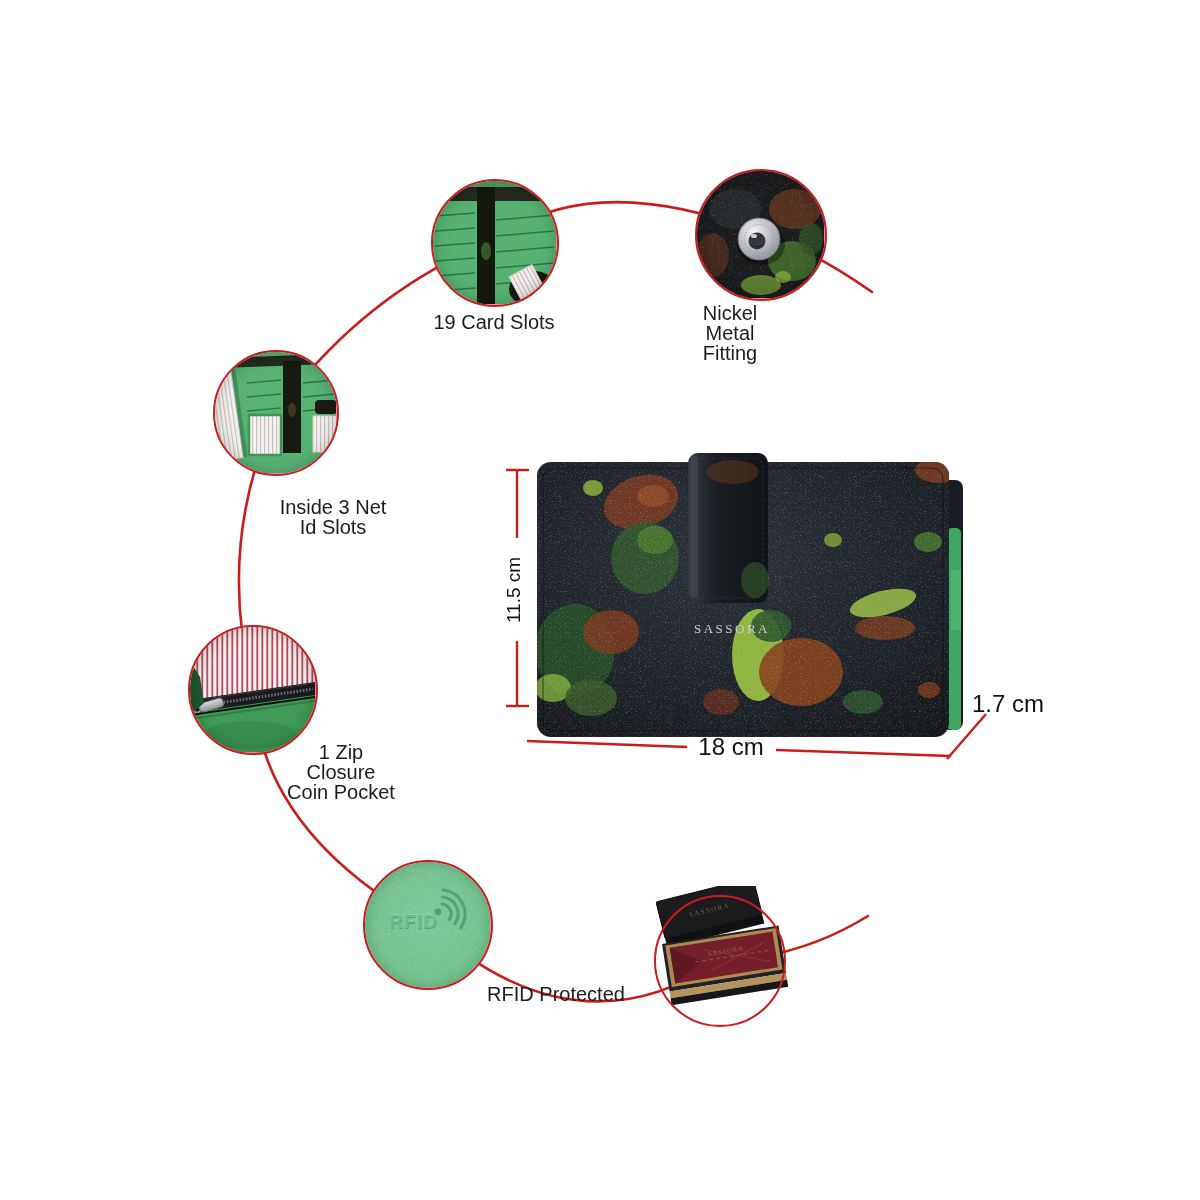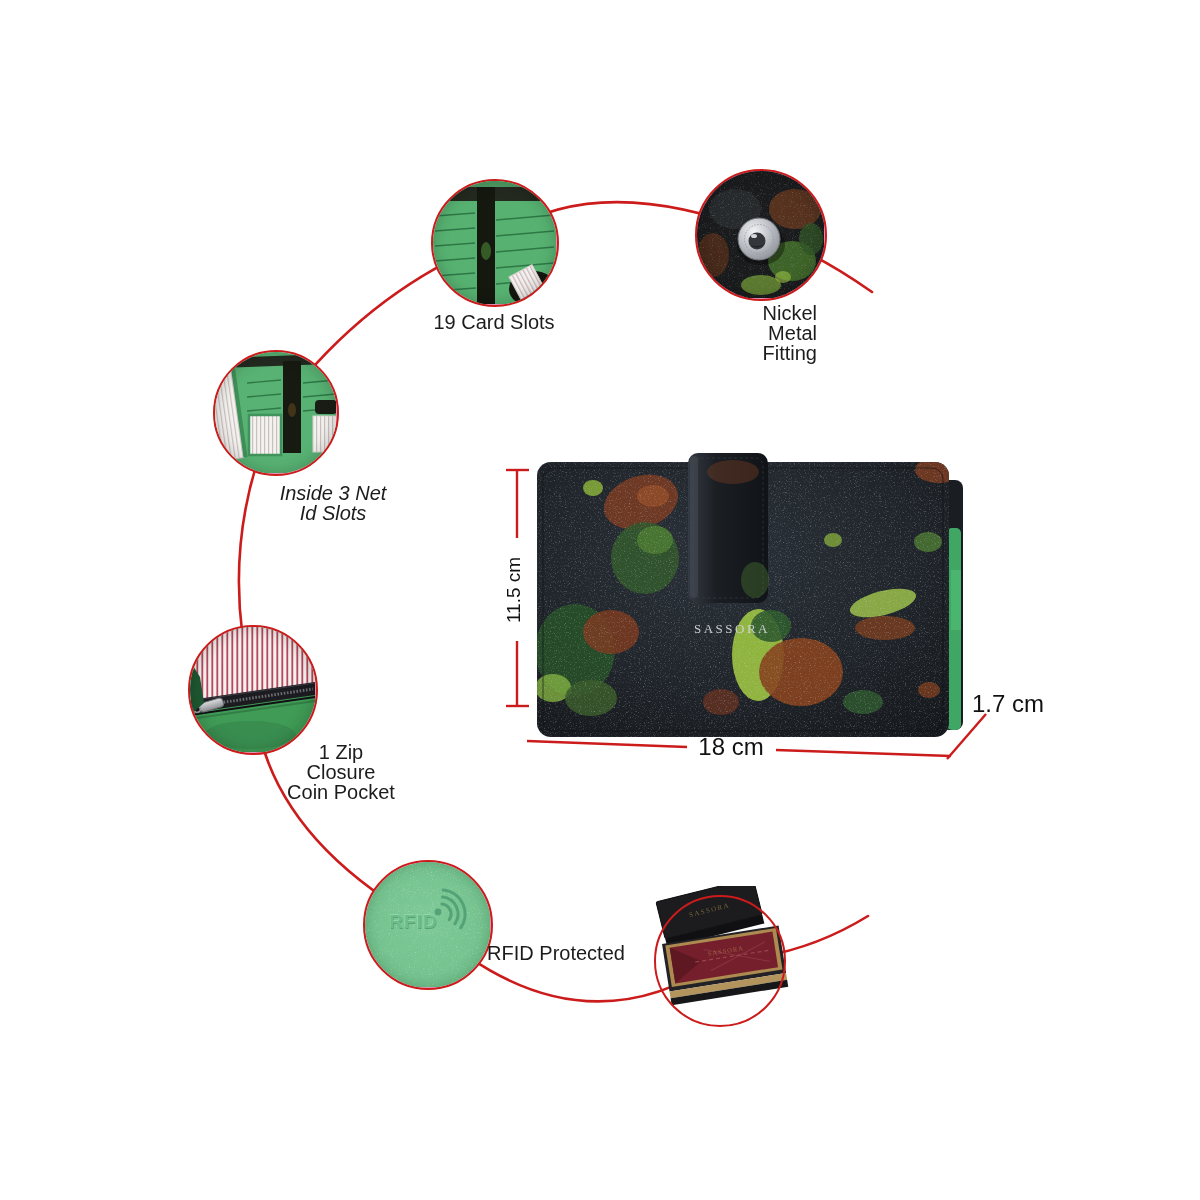--- a/index.html
+++ b/index.html
@@ -172,21 +172,21 @@
         <ellipse cx="64" cy="74" rx="24" ry="20" fill="#000" opacity=".35"></ellipse>
         <circle cx="62" cy="68" r="21" fill="url(#snapg)" stroke="#6f7277"></circle>
         <circle cx="62" cy="68" r="14.5" fill="none" stroke="#9599a0" stroke-width="1" stroke-dasharray="1.5 1.5" opacity=".8"></circle>
         <circle cx="60" cy="70" r="8.5" fill="#33363a"></circle>
         <path d="M 54 74 A 8.5 8.5 0 0 0 67 73 A 10 7 0 0 1 54 74 Z" fill="#1d1f22"></path>
         <ellipse cx="57" cy="65" rx="3" ry="2" fill="#e8e9ec" opacity=".9"></ellipse>
       </g>
     </svg>
     <div class="shade"></div>
   </div>
-  <div class="feature-label" style="left:765px;top:333px;width:104px;text-align:right;">Nickel Metal Fitting</div>
+  <div class="feature-label" style="left:730px;top:333px;width:104px;">Nickel Metal Fitting</div>
 
   <div class="photo-circle" style="left:213px;top:350px;width:126px;height:126px;">
     <svg width="121" height="121" viewBox="0 0 121 121">
       <defs>
         <pattern id="netstripe" width="4" height="8" patternUnits="userSpaceOnUse">
           <rect width="4" height="8" fill="#f4f2f0"></rect>
             <rect x="1" width="1.2" height="8" fill="#c9c0bc"></rect>
         </pattern>
       </defs>
       <rect width="121" height="121" fill="#58b273"></rect>
@@ -204,21 +204,21 @@
         <line x1="88" y1="59" x2="121" y2="56"></line>
       </g>
       <rect x="34" y="63" width="32" height="40" fill="url(#netstripe)" stroke="#3f935b" stroke-width="2.5"></rect>
       <rect x="68" y="9" width="18" height="92" fill="#161a10"></rect>
       <ellipse cx="77" cy="58" rx="4" ry="7" fill="#54401e" opacity=".7"></ellipse>
       <rect x="100" y="48" width="22" height="14" rx="4" fill="#1a1d15"></rect>
       <rect x="98" y="64" width="26" height="36" fill="url(#netstripe)" stroke="#d8d4d0"></rect>
     </svg>
     <div class="shade"></div>
   </div>
-  <div class="feature-label" style="left:333px;top:503px;width:118px;font-style:italic;">Inside 3 Net Id Slots</div>
+  <div class="feature-label" style="left:333px;top:517px;width:118px;">Inside 3 Net Id Slots</div>
 
   <div class="photo-circle" style="left:188px;top:625px;width:130px;height:130px;">
     <svg width="125" height="125" viewBox="0 0 125 125">
       <defs>
         <pattern id="pinkstripe" width="5" height="10" patternUnits="userSpaceOnUse">
           <rect width="5" height="10" fill="#f4f0ee"></rect>
             <rect x="1.4" width="1.8" height="10" fill="#b5485c"></rect>
         </pattern>
         <linearGradient id="pullg" x1="0" y1="0" x2="1" y2="0">
           <stop offset="0%" stop-color="#dcdde0"></stop>
@@ -268,21 +268,21 @@
       </g>
       <g fill="none" stroke="#54a376" stroke-width="3" stroke-linecap="round">
         <path d="M 76.9 42 A 10 10 0 0 1 84.2 57.7"></path>
         <path d="M 77.5 35.1 A 17 17 0 0 1 89.9 61.8"></path>
         <path d="M 78.1 28.1 A 24 24 0 0 1 95.7 65.8"></path>
         <circle cx="73" cy="50" r="3.4" fill="#54a376" stroke="none"></circle>
       </g>
     </svg>
     <div class="shade" style="box-shadow:inset 0 0 14px rgba(0,60,20,.25);"></div>
   </div>
-  <div class="feature-label" style="left:556px;top:953px;">RFID Protected</div>
+  <div class="feature-label" style="left:556px;top:994px;">RFID Protected</div>
 
   <div class="layer" style="left:640px;top:886px;z-index:2;">
     <svg width="160" height="150" viewBox="0 0 160 150">
       <g transform="translate(16,16) rotate(-14)">
         <rect x="0" y="0" width="100" height="38" rx="2" fill="#1c1c1f" stroke="#0c0c0e"></rect>
         <rect x="0" y="38" width="100" height="9" fill="#101012"></rect>
         <text x="50" y="23" text-anchor="middle" font-family="Liberation Serif, serif" font-size="7" letter-spacing="1.5" fill="#8f7a43" opacity=".75">SASSORA</text>
       </g>
       <g transform="translate(22,58) rotate(-9)">
         <rect x="0" y="0" width="118" height="48" fill="#222226"></rect>

